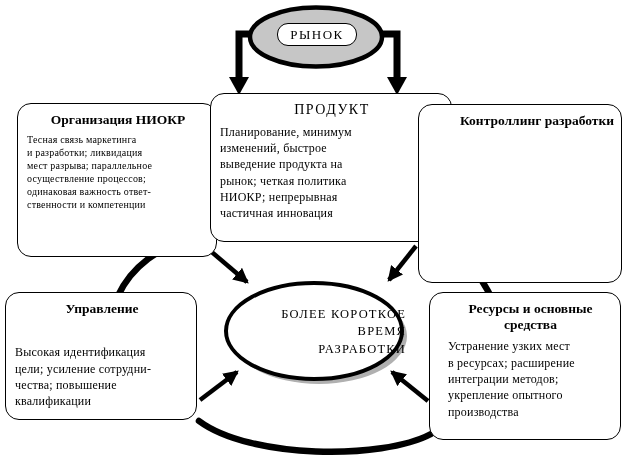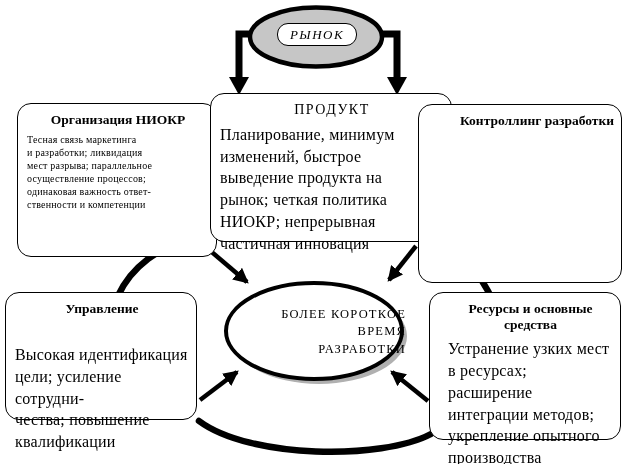--- a/index.html
+++ b/index.html
@@ -12,27 +12,27 @@
     position:absolute;z-index:2;background:#fff;border:1.4px solid #000;
     border-radius:14px;box-sizing:border-box;padding:6px 7px 4px 9px;
   }
   .box-title{
     font-weight:bold;font-size:13.5px;text-align:center;margin:2px 0 5px 0;
     white-space:pre-line;line-height:1.2;
   }
   .box-title.caps{font-weight:normal;font-size:14px;letter-spacing:1.5px;}
   .box-title.left{text-align:right;margin-bottom:10px;}
   .box-body{
-    font-size:16px;line-height:1.36;white-space:pre-line;letter-spacing:0.2px;
+    font-size:12px;line-height:1.36;white-space:pre-line;letter-spacing:0.2px;
   }
   .box-body.tight{line-height:1.3;font-size:13px;}
   .float-label{position:absolute;z-index:3;text-align:center;white-space:pre-line;}
   .market-label{
     left:277px;top:23px;width:78px;padding:3px 0 2px 0;background:#fff;
-    border:1.3px solid #000;border-radius:11px;font-size:13px;letter-spacing:1.5px;font-style:italic;
+    border:1.3px solid #000;border-radius:11px;font-size:13px;letter-spacing:1.5px;
   }
   .center-label{
     left:224px;top:306px;width:182px;font-size:12.5px;letter-spacing:1.2px;
     line-height:1.38;
     text-align:right;
   }
 </style>
 </head>
 <body>
 

